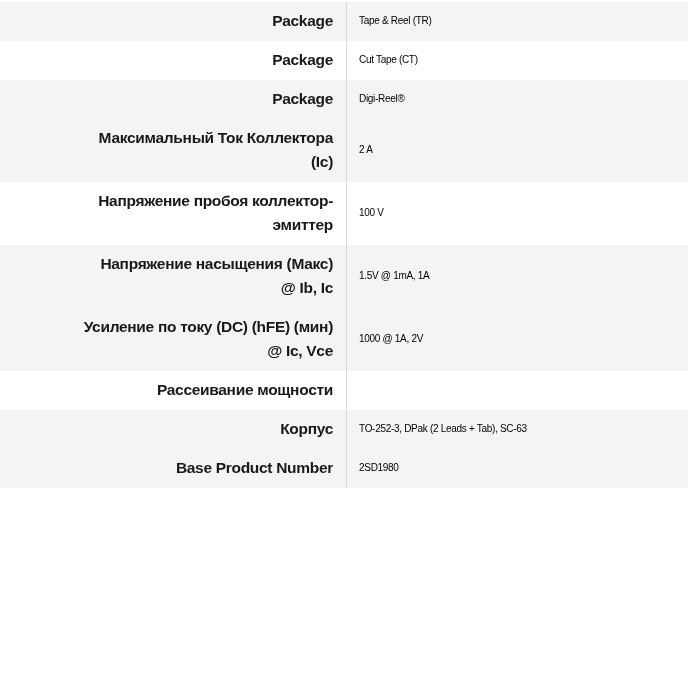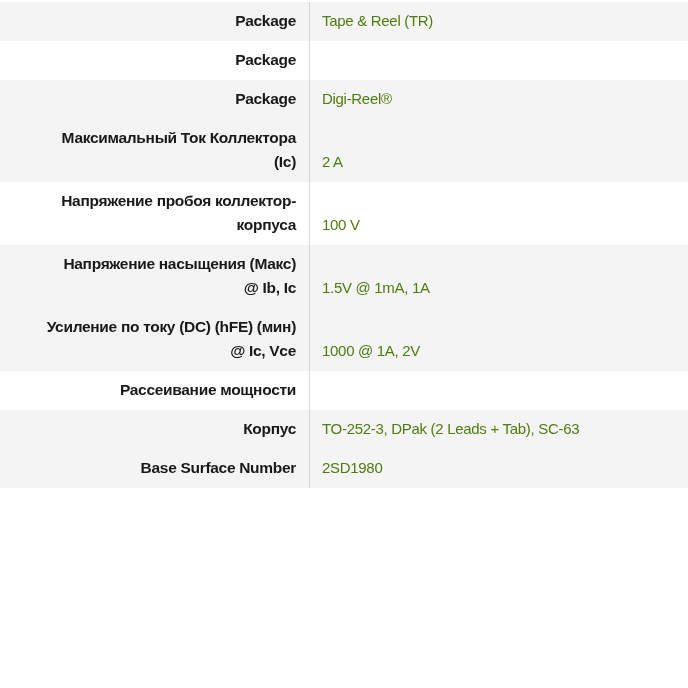--- a/index.html
+++ b/index.html
@@ -14,22 +14,23 @@
     background: #ffffff;
     overflow: hidden;
     position: relative;
   }
   .spec-table {
     padding-top: 2px;
     width: 688px;
   }
   .spec-row {
     display: flex;
-    align-items: flex-end;
+    align-items: center;
     background: #ffffff;
+    padding-left: 37px;
   }
   .spec-row.shaded {
     background: #f4f4f4;
   }
   .spec-label {
     width: 310px;
     box-sizing: border-box;
     padding: 7px 13px 8px 8px;
     text-align: right;
     font-size: 15.5px;
@@ -38,57 +39,58 @@
     color: #191919;
     letter-spacing: -0.3px;
     border-right: 1px solid #d8d8d8;
     white-space: pre-line;
   }
   .spec-value {
     flex: 1;
     box-sizing: border-box;
     padding: 7px 8px 8px 12px;
     text-align: left;
-    font-size: 15px;
+    font-size: 10px;
     line-height: 24px;
     font-weight: normal;
-    color: #4d7c0f;
+    color: #000000;
     letter-spacing: -0.3px;
     white-space: pre-line;
   }
 </style>
 </head>
 <body>
 
 <div class="page">
   <div class="spec-table" id="spec-table">
   <div class="spec-row shaded">
     <div class="spec-label">Package</div>
     <div class="spec-value">Tape &amp; Reel (TR)</div>
   </div>
 
   <div class="spec-row">
     <div class="spec-label">Package</div>
+    <div class="spec-value">Cut Tape (CT)</div>
   </div>
 
   <div class="spec-row shaded">
     <div class="spec-label">Package</div>
     <div class="spec-value">Digi-Reel®</div>
   </div>
 
 
   <div class="spec-row shaded">
     <div class="spec-label">Максимальный Ток Коллектора
 (Ic)</div>
     <div class="spec-value">2 A</div>
   </div>
 
   <div class="spec-row">
     <div class="spec-label">Напряжение пробоя коллектор-
-корпуса</div>
+эмиттер</div>
     <div class="spec-value">100 V</div>
   </div>
 
   <div class="spec-row shaded">
     <div class="spec-label">Напряжение насыщения (Макс)
 @ Ib, Ic</div>
     <div class="spec-value">1.5V @ 1mA, 1A</div>
   </div>
 
 
@@ -104,17 +106,17 @@
 
 
 
   <div class="spec-row shaded">
     <div class="spec-label">Корпус</div>
     <div class="spec-value">TO-252-3, DPak (2 Leads + Tab), SC-63</div>
   </div>
 
 
   <div class="spec-row shaded">
-    <div class="spec-label">Base Surface Number</div>
+    <div class="spec-label">Base Product Number</div>
     <div class="spec-value">2SD1980</div>
   </div>
 </div>
 </div>
 
 </body></html>

